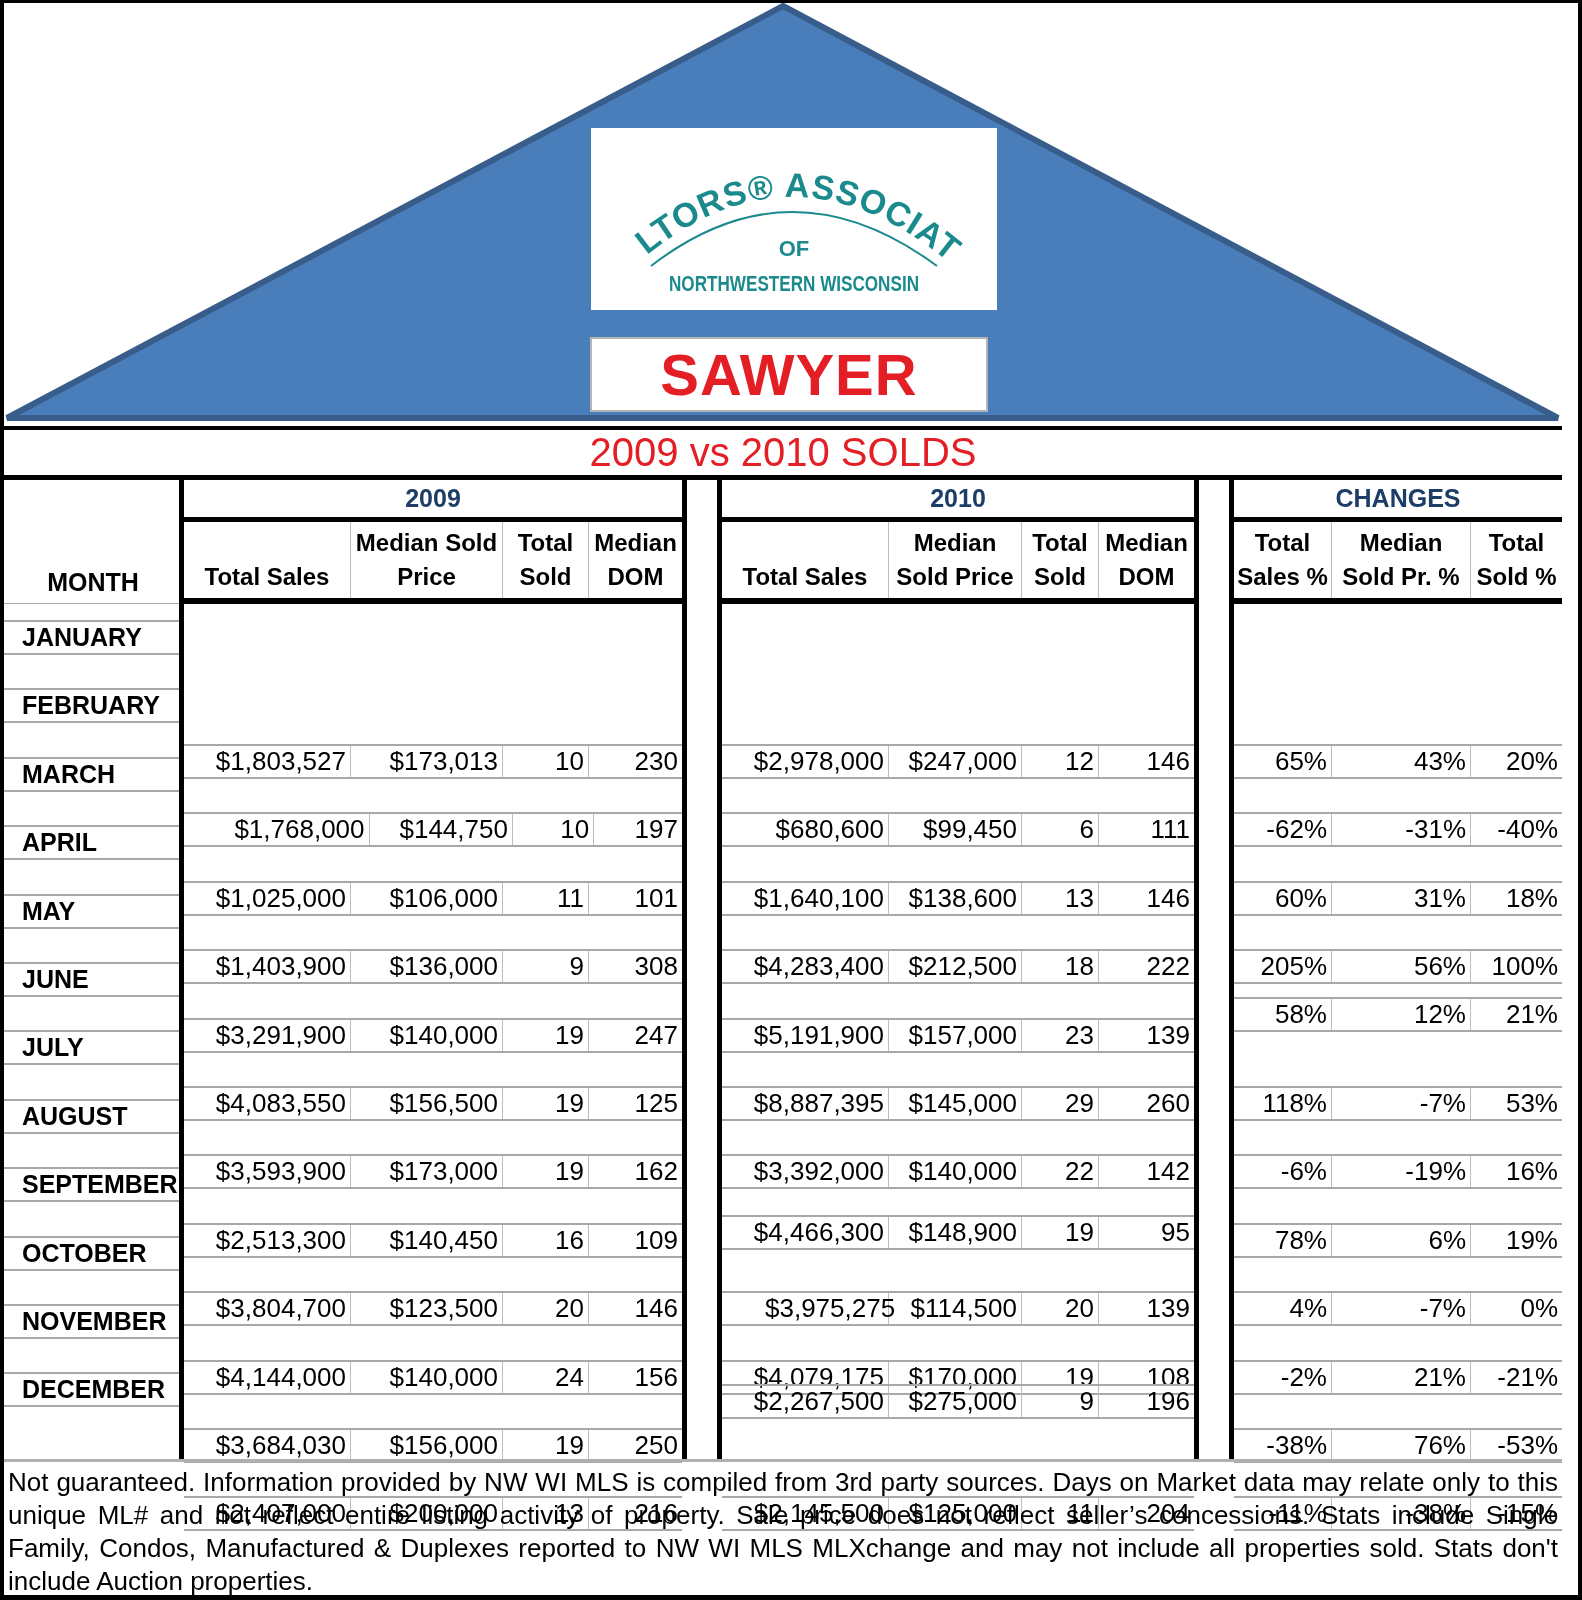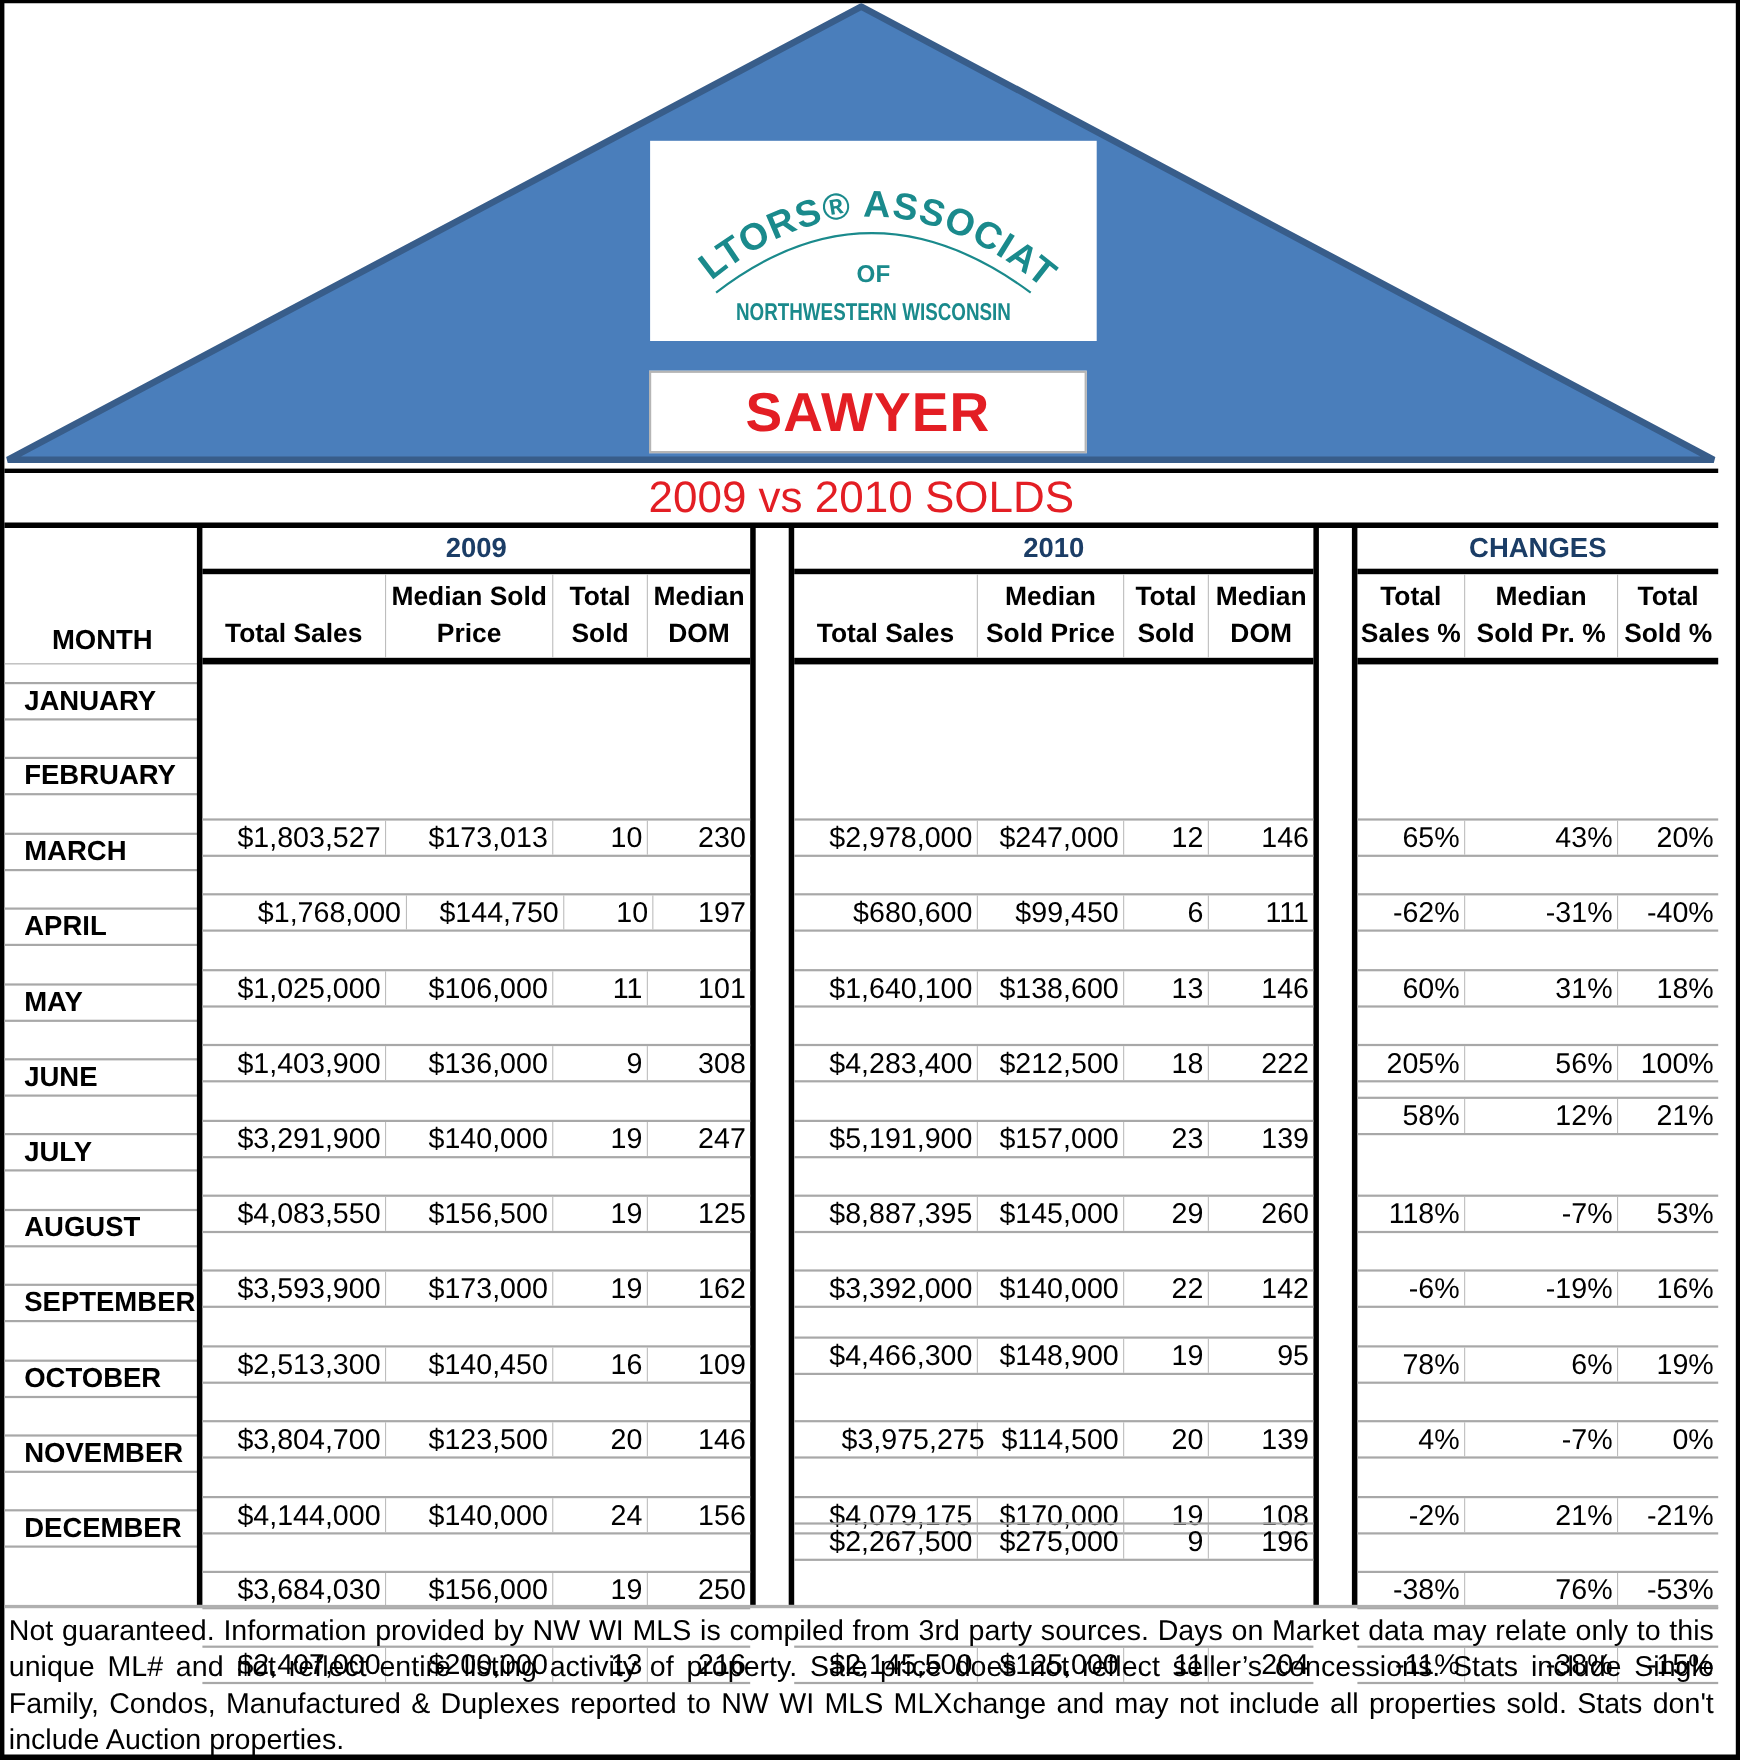--- a/index.html
+++ b/index.html
@@ -4,21 +4,21 @@
 <style>
   * { box-sizing: border-box; margin: 0; padding: 0; }
   html, body { width: 1582px; height: 1600px; background: #ffffff; overflow: hidden; }
   body { font-family: "Liberation Sans", sans-serif; color: #000; position: relative; }
 
   .frame { position: absolute; left: 0; top: 0; width: 1582px; height: 1600px; border-left: 4px solid #000; border-right: 4px solid #000; border-top: 3px solid #000; border-bottom: 5px solid #000; }
 
   .roof { position: absolute; left: 4px; top: 3px; width: 1558px; height: 421px; }
   .logo-box { position: absolute; left: 591px; top: 128px; width: 406px; height: 182px; background: #fff; }
   .county-box { position: absolute; left: 590px; top: 337px; width: 398px; height: 75px; background: #fff; border: 2px solid #b5b5b5; display: flex; align-items: center; justify-content: center; }
-  .county-box span { color: #e31e24; font-weight: bold; font-size: 50px; letter-spacing: 1px; }
+  .county-box span { color: #e31e24; font-weight: bold; font-size: 58px; letter-spacing: 1px; }
 
   .title-band { position: absolute; left: 4px; top: 426px; width: 1558px; height: 54px; border-top: 4px solid #000; border-bottom: 5px solid #000; display: flex; align-items: center; justify-content: center; }
   .title-band span { color: #e31e24; font-size: 40px; }
 
   .month-col { position: absolute; left: 4px; top: 480px; width: 178px; }
   .month-head { position: absolute; left: 0; top: 0; width: 178px; height: 124px; display: flex; align-items: flex-end; justify-content: center; padding-bottom: 6px; font-weight: bold; font-size: 25px; border-bottom: 1px solid #aaa; }
 
   .section { position: absolute; top: 480px; border-left: 5px solid #000; border-right: 5px solid #000; height: 979px; }
   .sec-2009 { left: 179px; width: 508px; }
   .sec-2010 { left: 717px; width: 482px; }

